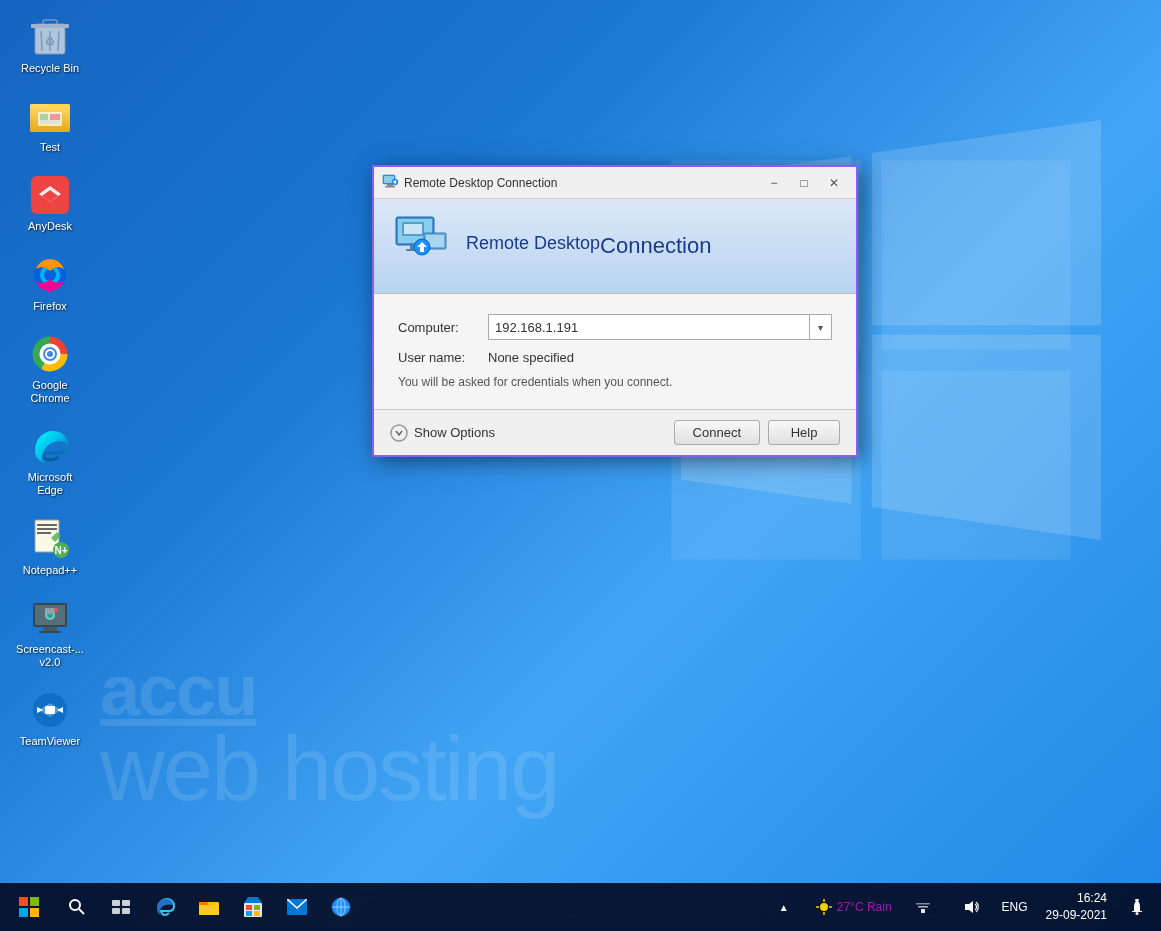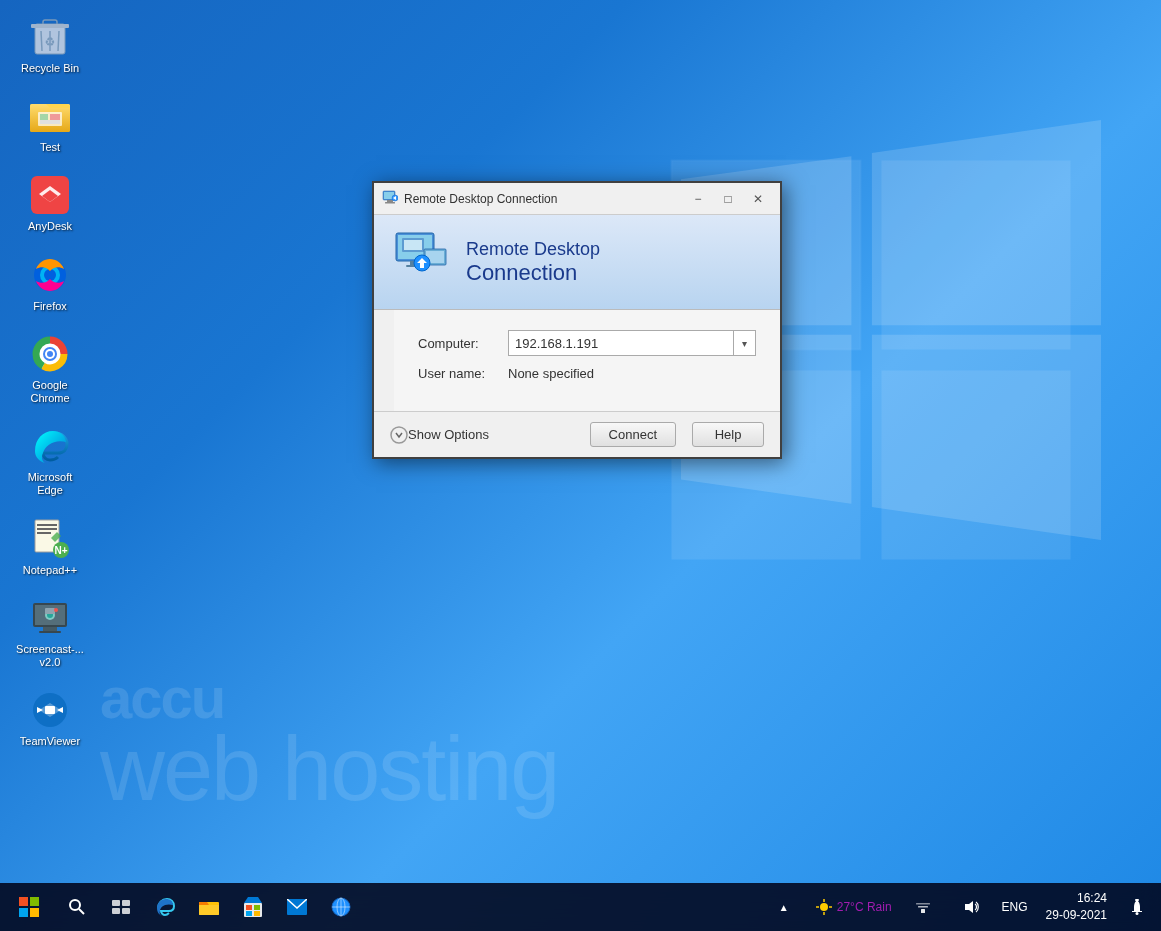--- a/index.html
+++ b/index.html
@@ -29,25 +29,26 @@
       width: 420px;
       height: 420px;
     }
 
     
     .watermark-text {
       position: absolute;
       bottom: 200px;
       left: 100px;
       color: rgba(255,255,255,0.12);
-      font-size: 58px;
+      font-size: 72px;
       font-weight: bold;
       letter-spacing: -2px;
       white-space: nowrap;
       pointer-events: none;
+      text-decoration: underline;
     }
     .watermark-text2 {
       position: absolute;
       bottom: 110px;
       left: 100px;
       color: rgba(255,255,255,0.12);
       font-size: 90px;
       font-weight: normal;
       letter-spacing: -2px;
       pointer-events: none;
@@ -156,25 +157,25 @@
       align-items: center;
       justify-content: center;
       color: white;
       font-size: 14px;
       cursor: pointer;
     }
 
     
     .rdp-dialog {
       position: absolute;
-      top: 181px;
+      top: 165px;
       left: 372px;
-      width: 410px;
+      width: 486px;
       background: #f0f0f0;
-      border: 2px solid #404040;
+      border: 2px solid #8b5cf6;
       box-shadow: 4px 4px 20px rgba(0,0,0,0.5);
       font-family: 'Segoe UI', Tahoma, sans-serif;
     }
 
     .rdp-titlebar {
       height: 32px;
       background: #f0f0f0;
       display: flex;
       align-items: center;
       justify-content: space-between;
@@ -220,39 +221,38 @@
       gap: 16px;
       border-bottom: 1px solid #bbb;
     }
 
     .rdp-header-icon {
       font-size: 42px;
     }
 
     .rdp-header-text {
       display: flex;
-      flex-direction: column;
+      flex-direction: row;
     }
 
     .rdp-header-title1 {
       font-size: 18px;
       color: #1a3a8c;
       font-weight: normal;
     }
 
     .rdp-header-title2 {
       font-size: 22px;
       color: #1a3a8c;
       font-weight: normal;
     }
 
     .rdp-body {
       background: #f5f5f5;
       padding: 20px 24px;
-      margin-left: 20px;
     }
 
     .rdp-field-row {
       display: flex;
       align-items: center;
       margin-bottom: 10px;
     }
 
     .rdp-field-label {
       font-size: 13px;
@@ -309,28 +309,29 @@
       padding: 10px 16px;
       display: flex;
       align-items: center;
       justify-content: space-between;
       border-top: 1px solid #ccc;
     }
 
     .rdp-show-options {
       display: flex;
       align-items: center;
+      gap: 6px;
       cursor: pointer;
       font-size: 13px;
       color: #333;
     }
 
     .rdp-footer-btns {
       display: flex;
-      gap: 16px;
+      gap: 8px;
     }
 
     .rdp-btn {
       padding: 4px 18px;
       border: 1px solid #aaa;
       background: linear-gradient(to bottom, #f8f8f8, #e0e0e0);
       font-size: 13px;
       color: #333;
       cursor: pointer;
       border-radius: 3px;
@@ -580,20 +581,21 @@
           <input class="rdp-input" type="text" value="192.168.1.191" style="">
           <div class="rdp-dropdown-arrow">▾</div>
         </div>
       </div>
 
       <div class="rdp-field-row">
         <span class="rdp-field-label">User name:</span>
         <span class="rdp-field-value">None specified</span>
       </div>
 
+      <div class="rdp-credentials-text">You will be asked for credentials when you connect.</div>
     </div>
 
     <div class="rdp-footer">
       <div class="rdp-show-options">
         <svg width="18" height="18" viewBox="0 0 18 18">
           <circle cx="9" cy="9" r="8" fill="none" stroke="#999" stroke-width="1.5"></circle>
           <path d="M6 7 L9 11 L12 7" stroke="#666" stroke-width="1.5" fill="none"></path>
         </svg>
         <span>Show Options</span>
       </div>

